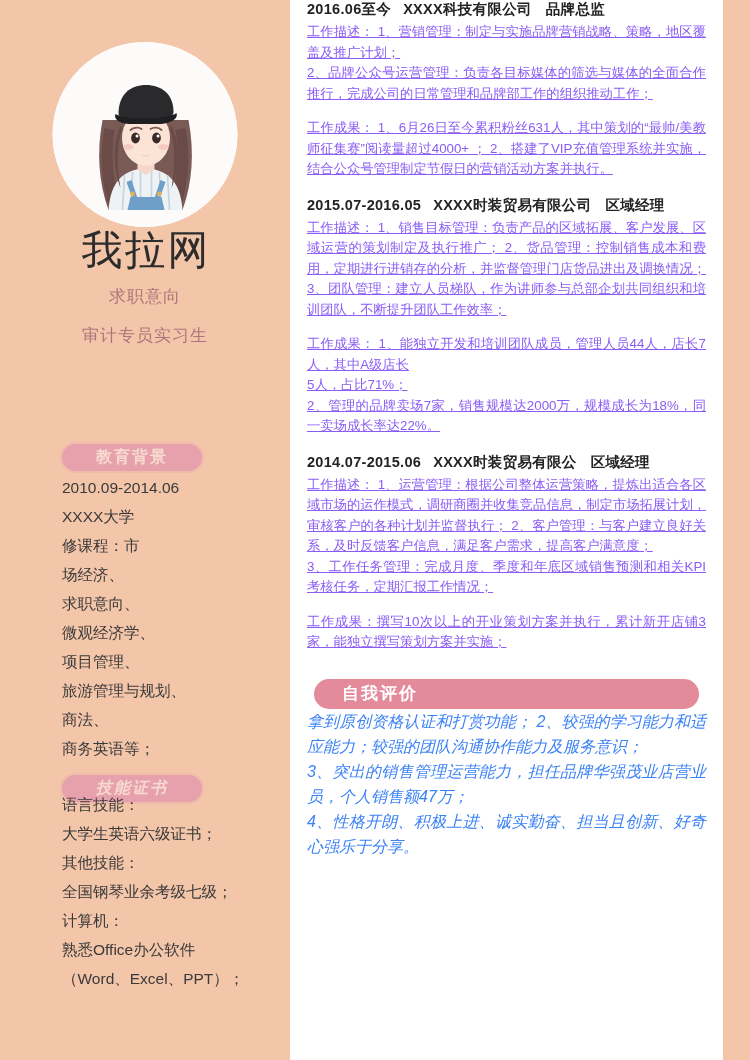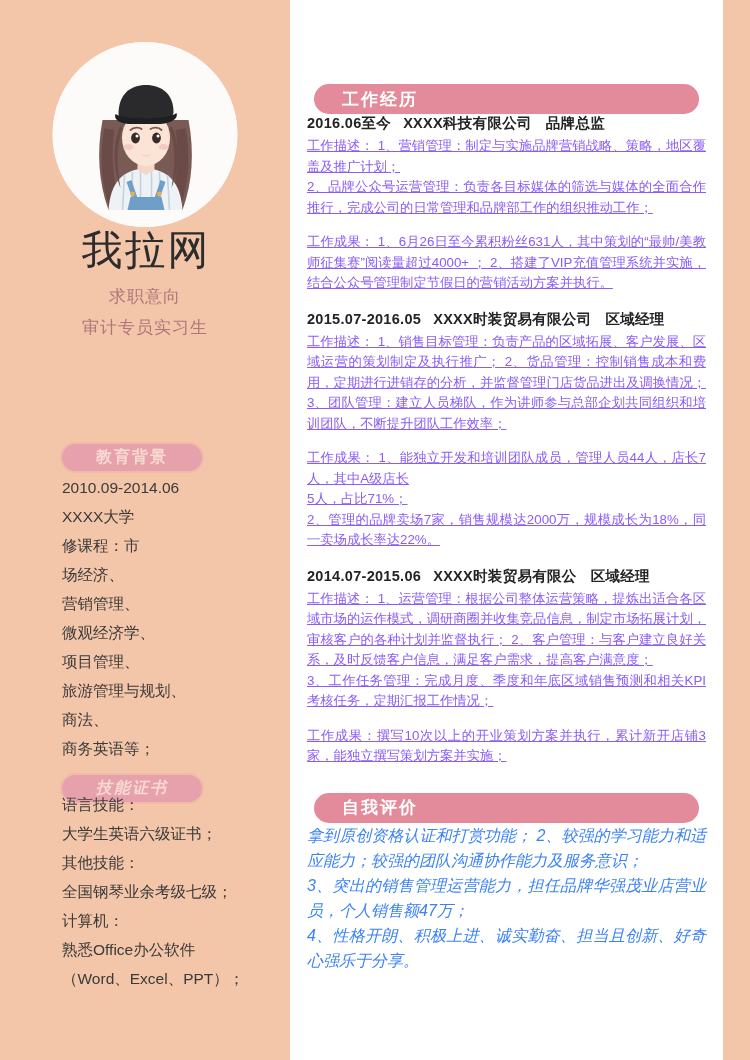--- a/index.html
+++ b/index.html
@@ -38,21 +38,21 @@
     line-height:1.1;
   }
   .objective-label, .objective-value {
     position:absolute; left:0; width:290px;
     text-align:center;
     color:#b0757b;
     font-size:17px;
     letter-spacing:1px;
   }
   .objective-label { top:285px; }
-  .objective-value { top:316px; }
+  .objective-value { top:324px; }
 
   .side-badge {
     position:absolute; left:62px;
     width:140px; height:27px;
     background:#e6a1ac;
     border-radius:14px;
     color:#f7d9cf;
     font-size:16px; font-weight:bold;
     letter-spacing:2px;
     display:flex; align-items:center; justify-content:center;
@@ -177,21 +177,21 @@
     <div class="name">我拉网</div>
     <div class="objective-label">求职意向</div>
     <div class="objective-value">审计专员实习生</div>
 
     <div class="side-badge" id="badge-edu">教育背景</div>
     <div class="side-list" id="edu-list">
       <div>2010.09-2014.06</div>
       <div>XXXX大学</div>
       <div>修课程：市</div>
       <div>场经济、</div>
-      <div>营销管理、</div>
+      <div>求职意向、</div>
       <div>微观经济学、</div>
       <div>项目管理、</div>
       <div>旅游管理与规划、</div>
       <div>商法、</div>
       <div>商务英语等；</div>
     </div>
 
     <div class="side-badge" id="badge-skill">技能证书</div>
     <div class="side-list" id="skill-list">
       <div>语言技能：</div>
@@ -199,21 +199,20 @@
       <div>其他技能：</div>
       <div>全国钢琴业余考级七级；</div>
       <div>计算机：</div>
       <div>熟悉Office办公软件</div>
       <div>（Word、Excel、PPT）；</div>
     </div>
   </div>
 
   <div class="main">
 
-    <div class="main-badge" id="work-badge">工作经历</div>
 
     <div class="block">
 
       <div class="job">
         <div class="job-head">
           <span>2016.06至今</span><span class="co">XXXX科技有限公司</span><span class="role">品牌总监</span>
         </div>
         <div class="para">工作描述： 1、营销管理：制定与实施品牌营销战略、策略，地区覆盖及推广计划；</div>
         <div class="para">2、品牌公众号运营管理：负责各目标媒体的筛选与媒体的全面合作推行，完成公司的日常管理和品牌部工作的组织推动工作；</div>
         <div class="para gap">工作成果： 1、6月26日至今累积粉丝631人，其中策划的“最帅/美教师征集赛”阅读量超过4000+ ； 2、搭建了VIP充值管理系统并实施，结合公众号管理制定节假日的营销活动方案并执行。</div>

